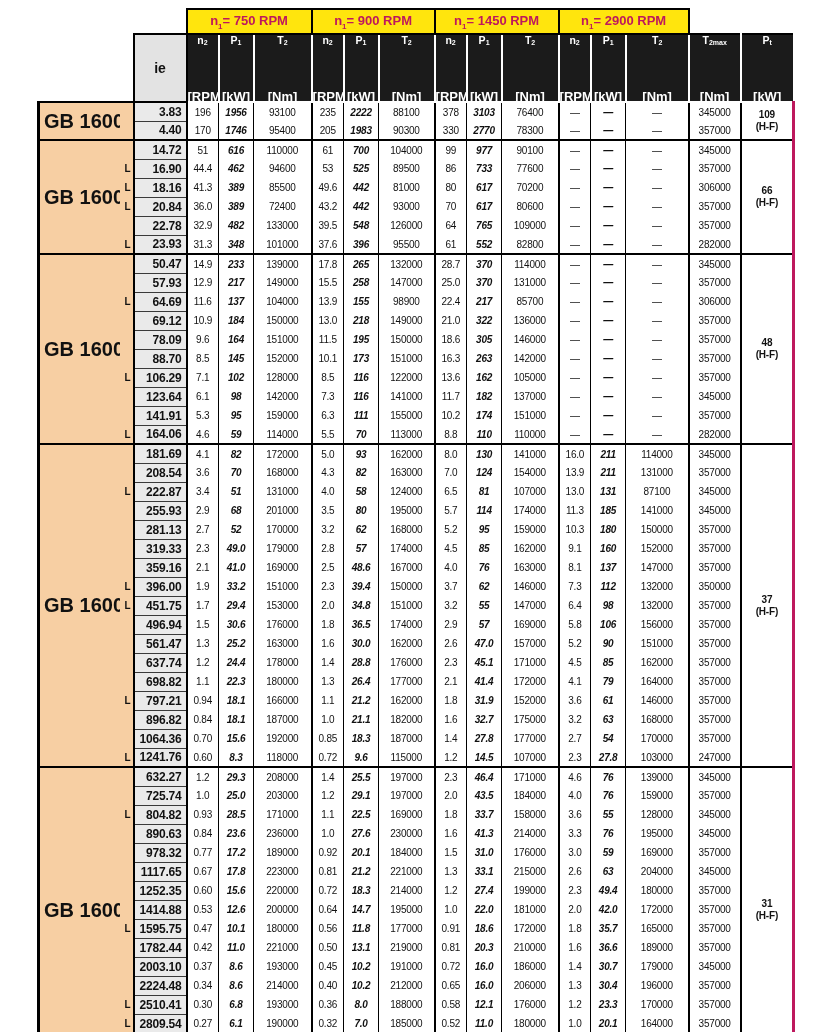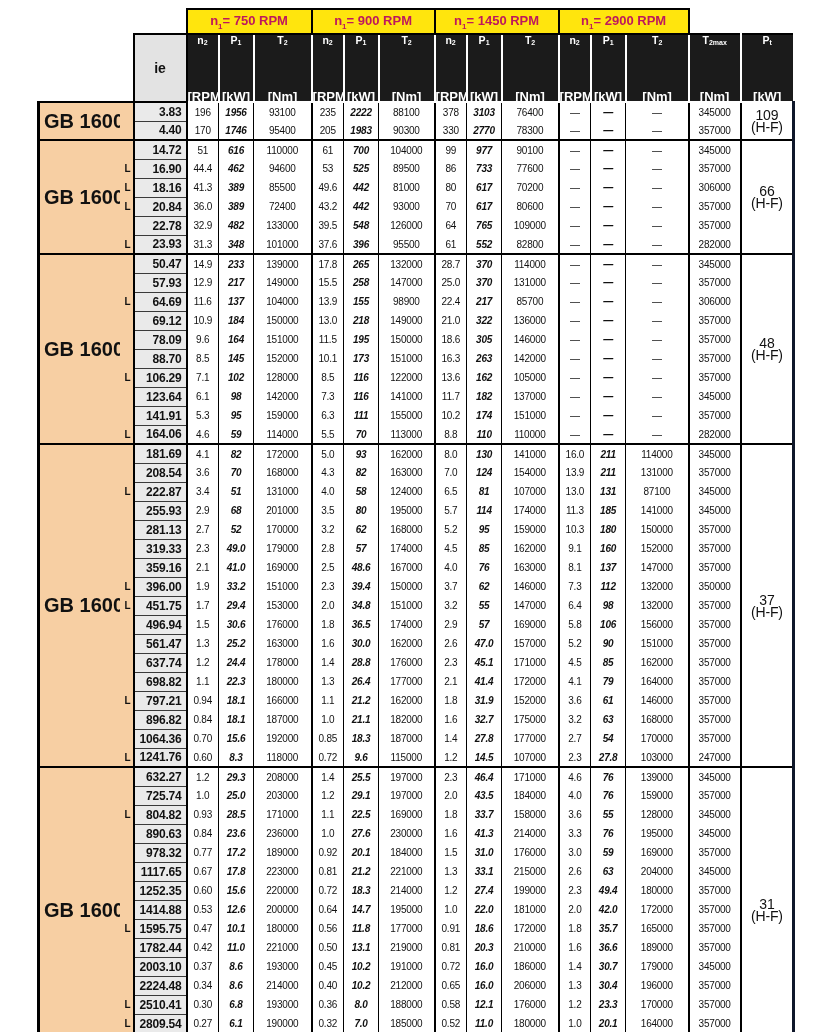--- a/index.html
+++ b/index.html
@@ -25,21 +25,21 @@
   tbody td{font-size:10px;text-align:center;vertical-align:middle;letter-spacing:-0.2px;}
   td.c-model{background:#f7cfa3;border-left:3px solid #000;text-align:left;padding-left:4px;
              font-size:20px;font-weight:bold;letter-spacing:0;}
   td.c-l{background:#f7cfa3;font-size:10px;font-weight:bold;text-align:right;padding-right:2px;}
   td.c-ie{background:#eaeaea;border-left:2.5px solid #000;border-right:2.5px solid #000;
           border-bottom:1px solid #3a3a3a;font-weight:bold;text-align:right;padding-right:4px;font-size:12px;}
   td.c-n2{border-left:2.5px solid #000;}
   td.c-p1{border-left:1px solid #000;font-weight:bold;font-style:italic;}
   td.c-t2{border-left:1px solid #000;}
   td.c-t2max{border-left:2.5px solid #000;border-right:2px solid #000;}
-  td.c-pt{border-right:3px solid #0f172a;font-weight:normal;font-size:14px;line-height:12px;}
+  td.c-pt{border-right:3px solid #be185d;font-weight:bold;font-size:10px;line-height:12px;}
   tr.group-start td{border-top:2.5px solid #000;}
   tr.last-row td{border-bottom:3px solid #000;}
 </style>
 </head>
 <body>
 
 <div class="wrap">
   <table>
     <colgroup>
       <col style="width:81px">

